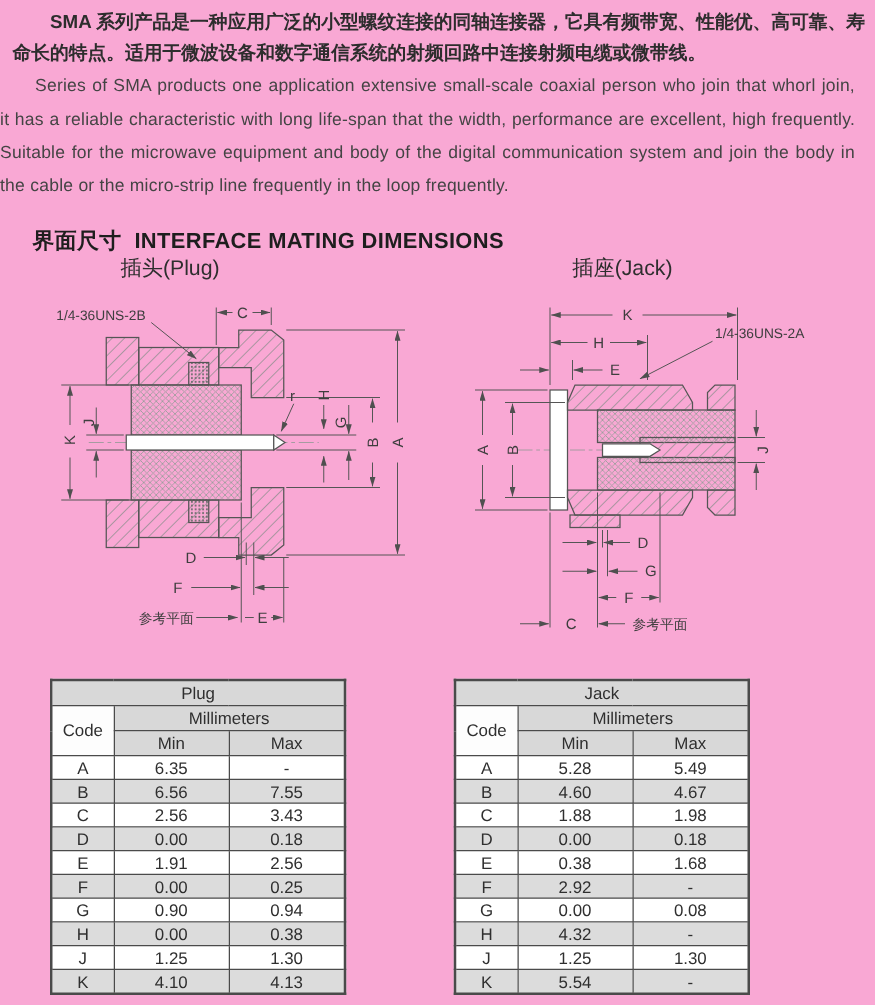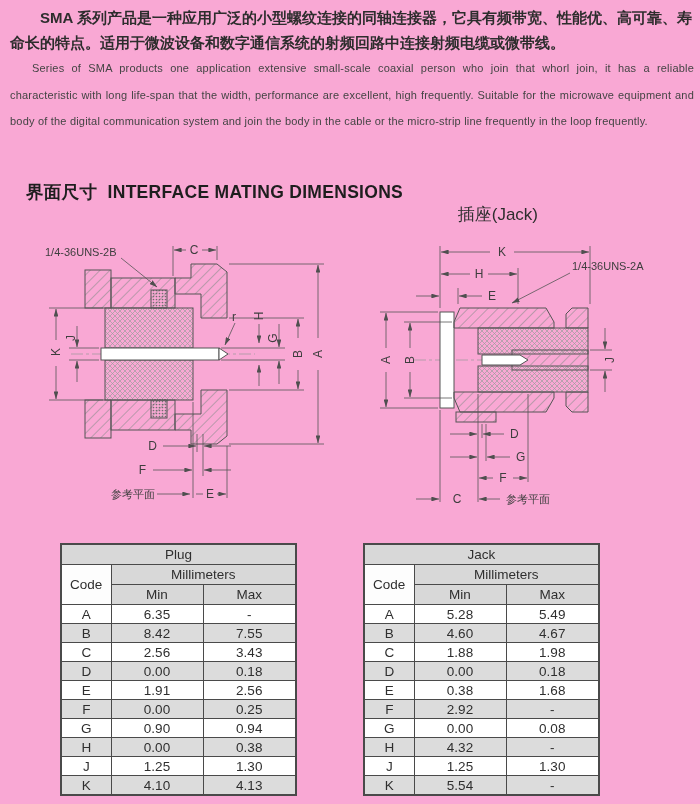--- a/index.html
+++ b/index.html
@@ -7,22 +7,22 @@
     position:relative;width:700px;height:804px;background:#f9a8d4;
     font-family:"Liberation Sans","DejaVu Sans",sans-serif;color:#333;
     overflow:hidden;margin:0 auto;
   }
   .intro-zh{
     position:absolute;top:5px;left:10px;width:682px;margin:0;
     font-size:15px;line-height:25px;font-weight:bold;color:#2d2d2d;
     text-indent:2em;text-align:justify;
   }
   .intro-en{
-    position:absolute;top:55px;left:10px;width:684px;margin:0;
-    font-size:11px;line-height:26.5px;color:#444;
+    position:absolute;top:55px;left:0;width:684px;margin:0;
+    font-size:14px;line-height:26.5px;color:#444;
     text-indent:2em;text-align:justify;letter-spacing:0.2px;
   }
   .heading{
     position:absolute;top:164px;left:10px;margin:16px;
     font-size:17.5px;font-weight:bold;color:#1e1e1e;letter-spacing:0.3px;
   }
   .fig-title{
     position:absolute;top:203px;width:130px;text-align:center;
     font-size:17px;color:#2e2e2e;
   }
@@ -38,33 +38,34 @@
     border:2px solid #4a4a4a;
   }
   table.dims th, table.dims td{
     border:1.5px solid #4a4a4a;padding:0;font-weight:normal;overflow:hidden;
     height:18px;
   }
   table.dims tr.hdr th{height:19px;}
   .hdr-bg{background:#d8d8d8;}
   .code-cell{background:#fdfdfd;}
   table.dims tbody tr.alt td{background:#dcdcdc;}
-  .tbl-plug{left:60px;top:543px;width:235px;}
+  .tbl-plug{left:40px;top:543px;width:235px;}
   .tbl-jack{left:363px;top:543px;width:235px;}
 </style>
 </head>
 <body>
 
 <div class="page">
 
   <p class="intro-zh">SMA 系列产品是一种应用广泛的小型螺纹连接的同轴连接器，它具有频带宽、性能优、高可靠、寿命长的特点。适用于微波设备和数字通信系统的射频回路中连接射频电缆或微带线。</p>
   <p class="intro-en">Series of SMA products one application extensive small-scale coaxial person who join that whorl join, it has a reliable characteristic with long life-span that the width, performance are excellent, high frequently. Suitable for the microwave equipment and body of the digital communication system and join the body in the cable or the micro-strip line frequently in the loop frequently.</p>
 
   <h2 class="heading"><span>界面尺寸</span>&nbsp;&nbsp;<span>INTERFACE MATING DIMENSIONS</span></h2>
 
+  <div class="fig-title plug">插头(Plug)</div>
   <div class="fig-title jack">插座(Jack)</div>
 
   <svg class="diag" style="left:5px;top:226px;" width="345" height="300" viewBox="0 0 345 300">
     <defs>
       <pattern id="hat" patternUnits="userSpaceOnUse" width="7" height="7" patternTransform="rotate(45)">
         <line x1="0" y1="0" x2="0" y2="7" stroke="#8f8f8f" stroke-width="1.2"></line>
       </pattern>
       <pattern id="xhat" patternUnits="userSpaceOnUse" width="5" height="5">
         <path d="M0,0 L5,5 M5,0 L0,5" stroke="#9e9e9e" stroke-width="0.7" fill="none"></path>
       </pattern>
@@ -273,21 +274,21 @@
       </tr>
     </thead>
     <tbody>
         <tr>
           <td>A</td>
           <td>6.35</td>
           <td>-</td>
         </tr>
         <tr class="alt">
           <td>B</td>
-          <td>8.42</td>
+          <td>6.56</td>
           <td>7.55</td>
         </tr>
         <tr>
           <td>C</td>
           <td>2.56</td>
           <td>3.43</td>
         </tr>
         <tr class="alt">
           <td>D</td>
           <td>0.00</td>

